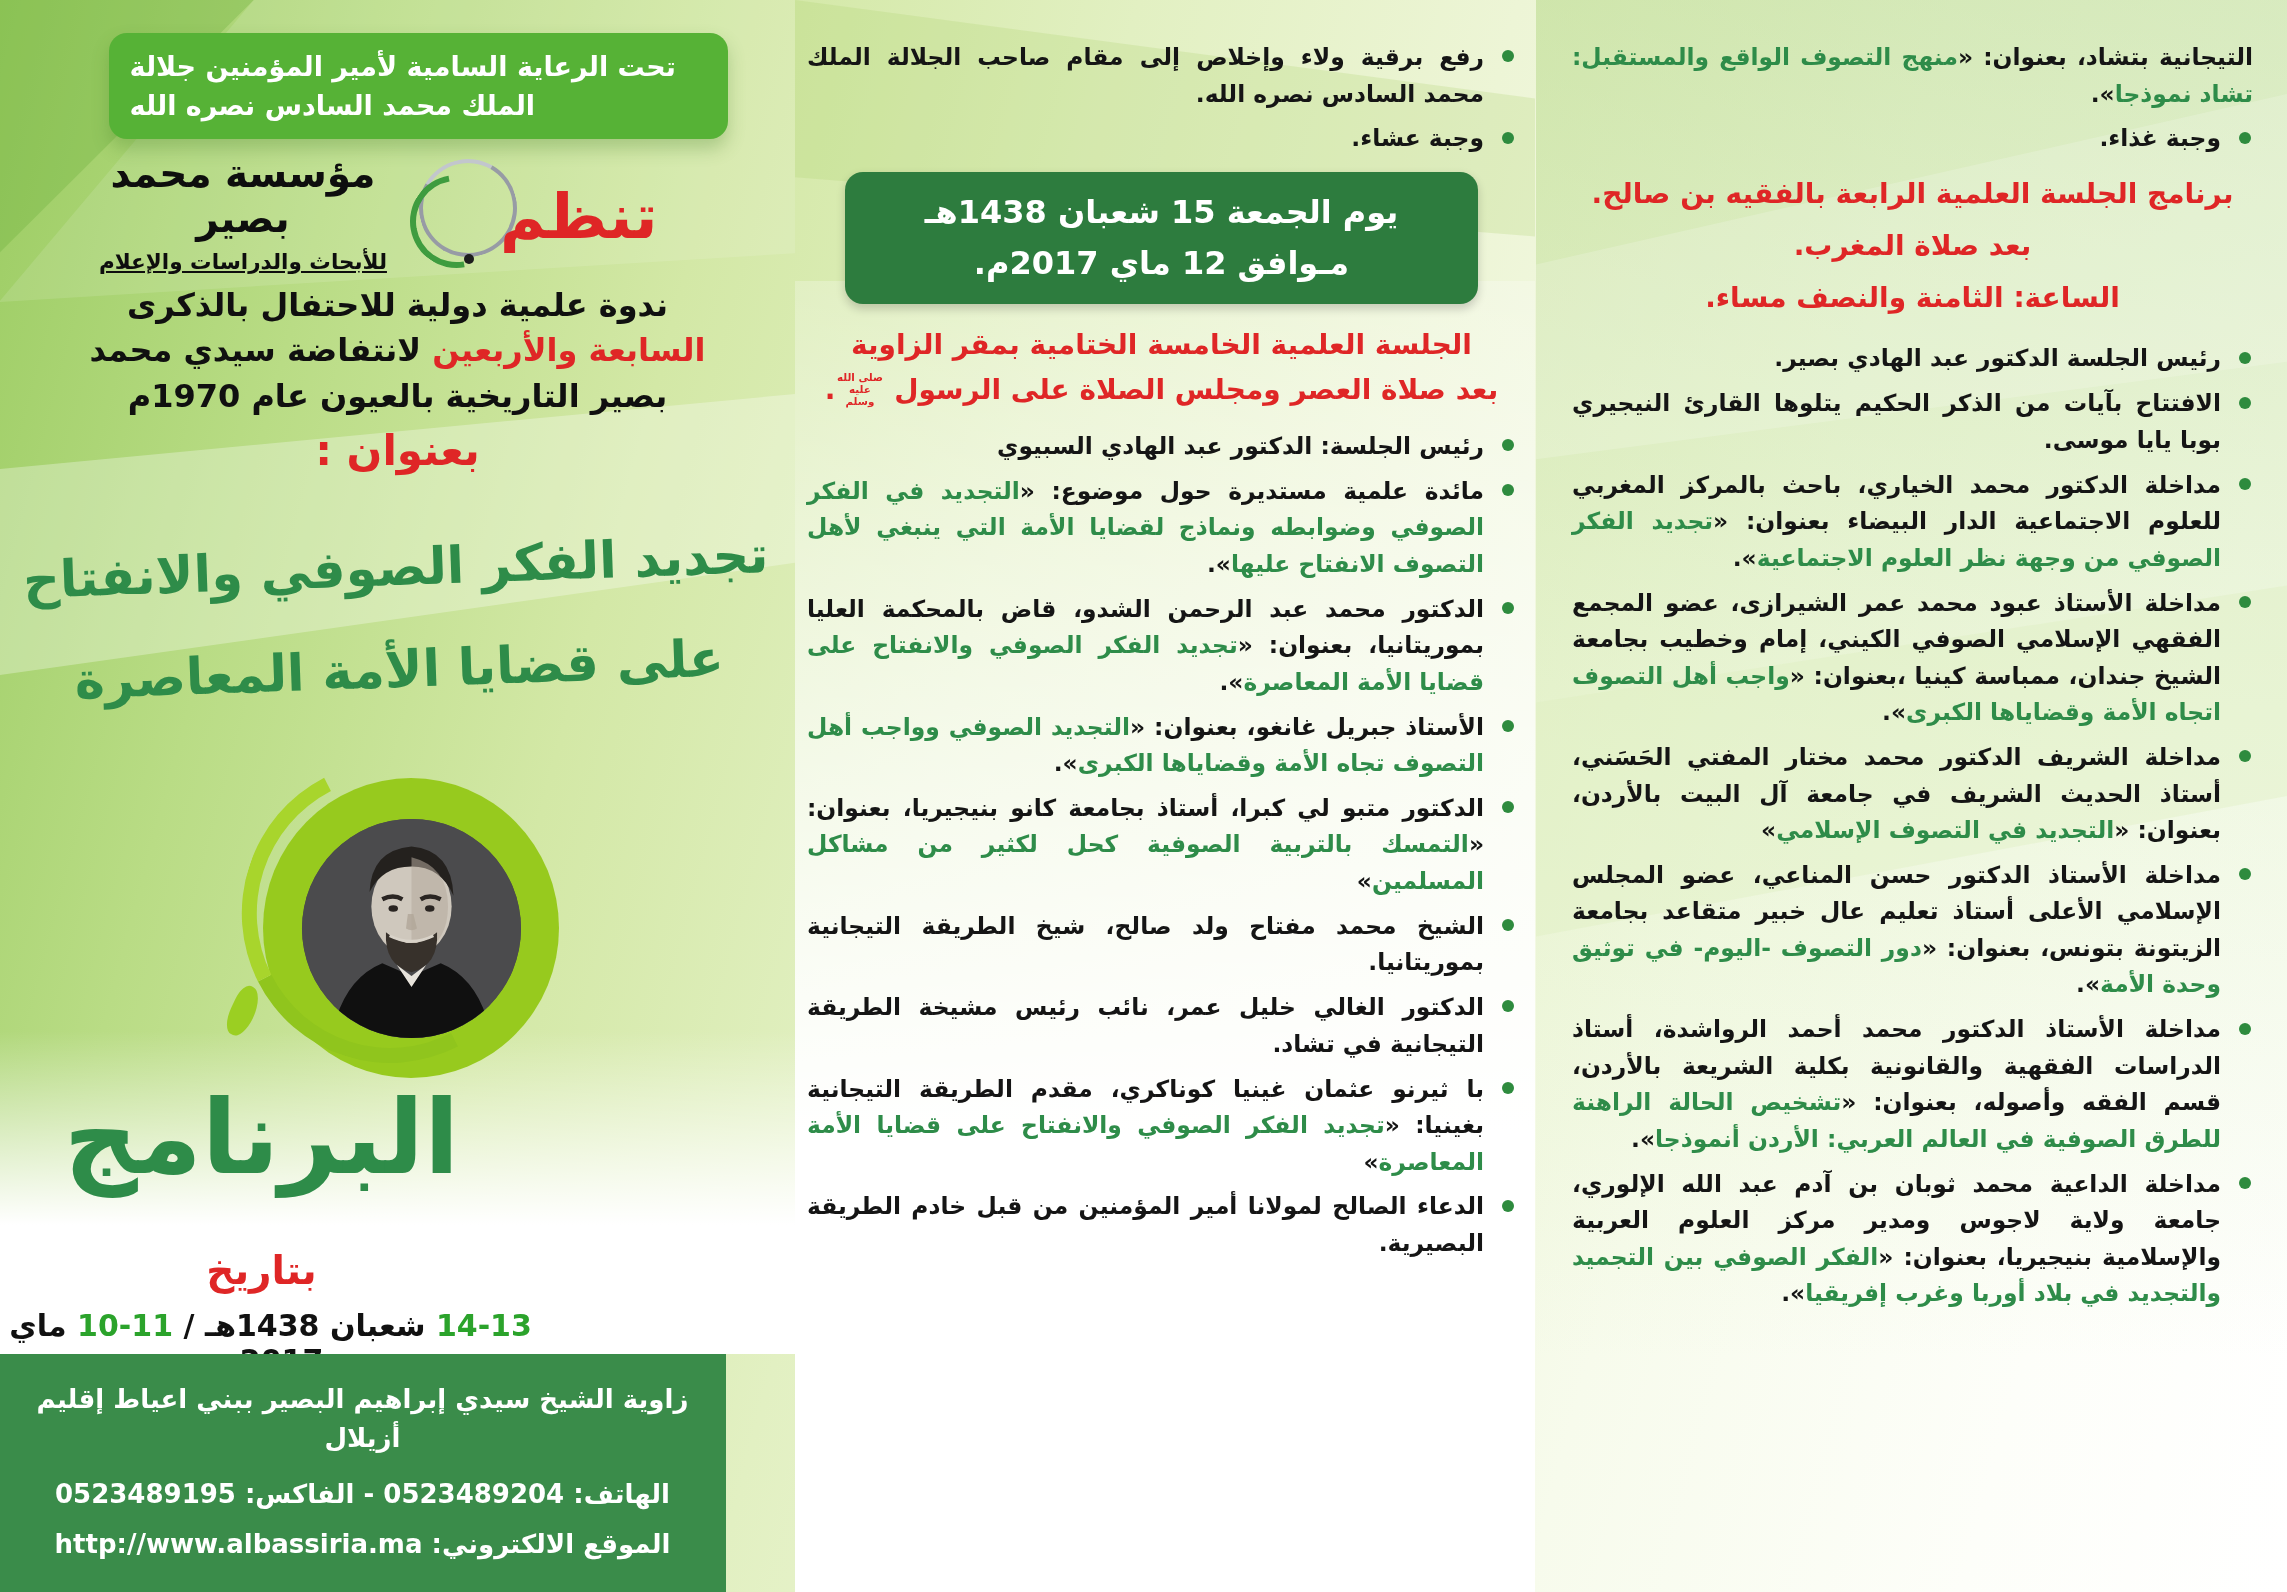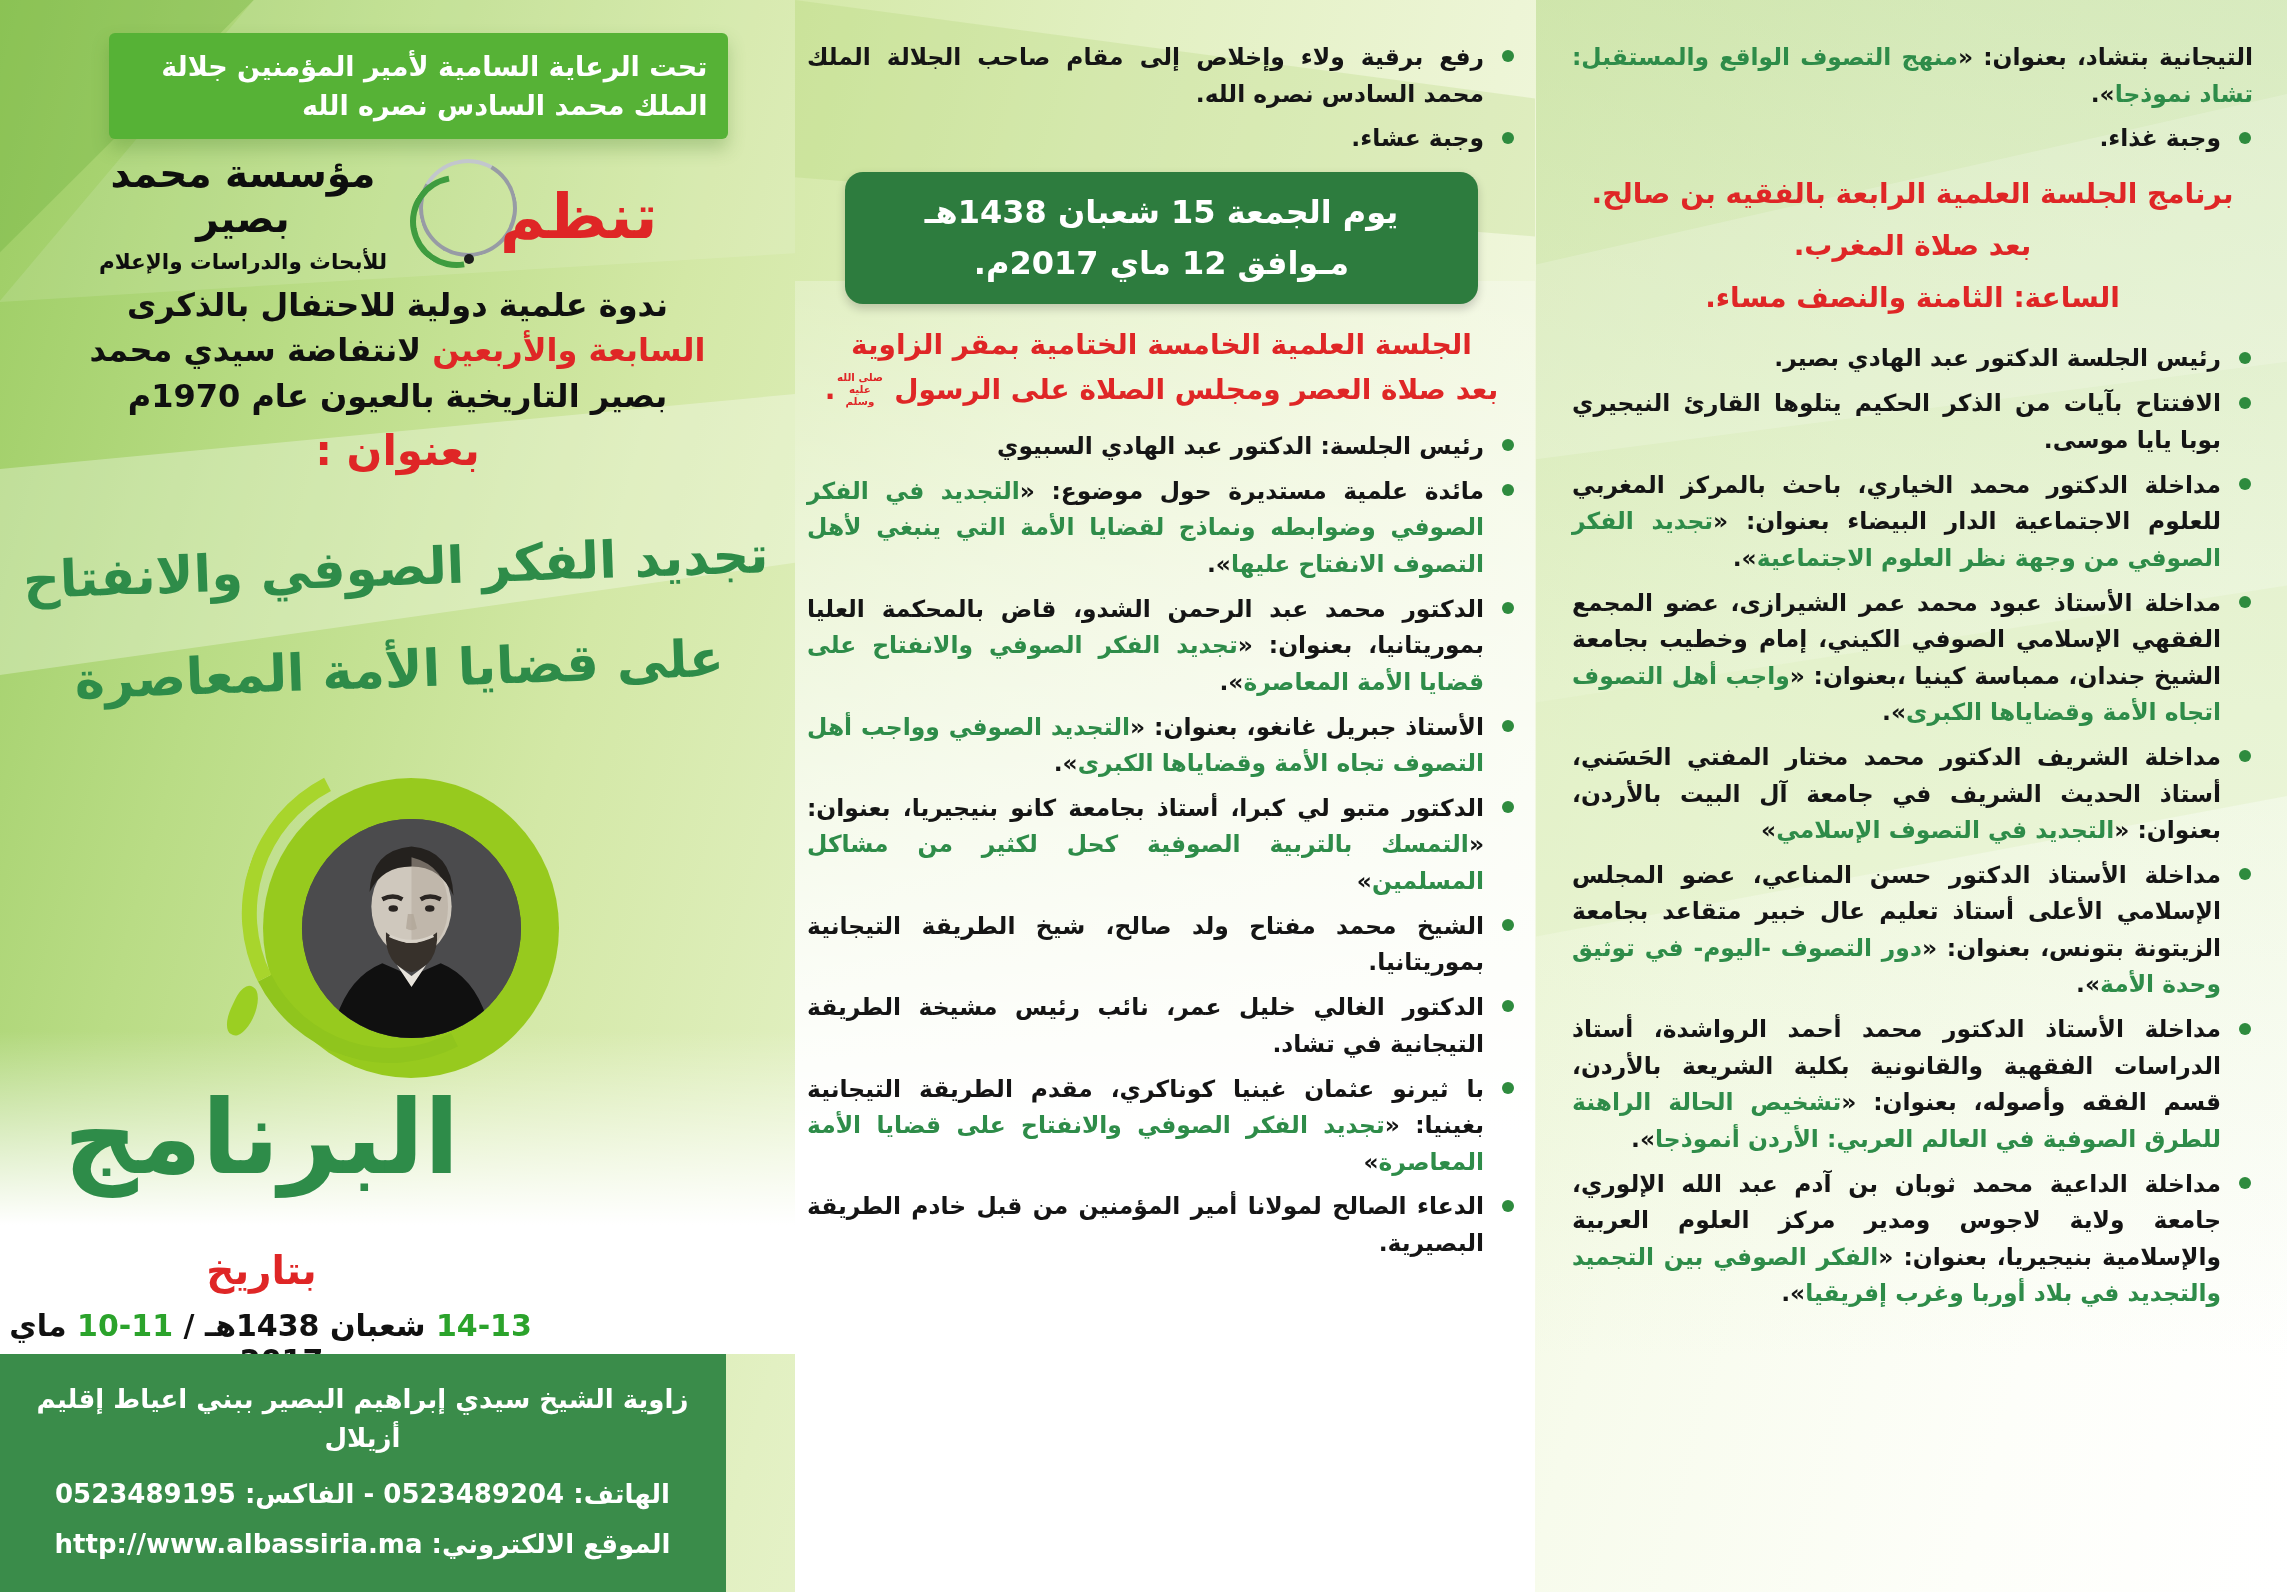--- a/index.html
+++ b/index.html
@@ -5,25 +5,25 @@
   html,body{margin:0;padding:0;background:#888;}
   .page{position:relative;width:2288px;height:1593px;overflow:hidden;direction:rtl;
         font-family:"DejaVu Sans",sans-serif;color:#141414;
         background:linear-gradient(105deg,#9bcc62 0%,#b9dc85 14%,#d3e8a6 28%,#e2f0c2 42%,#edf5d6 56%,#f7fbec 72%,#fdfef9 88%,#ffffff 100%);}
   .facet{position:absolute;pointer-events:none;z-index:1;}
   .panel{position:absolute;top:0;height:1593px;z-index:2;}
 
   
   .panel-left{right:auto;left:0;width:796px;}
   .banner{position:absolute;left:110px;top:33px;width:619px;height:106px;background:#56b236;
-          border-radius:6px;box-shadow:0 9.4px 17px rgba(70,130,40,.30);display:flex;align-items:center;justify-content:center;
-          color:#fff;font-weight:bold;font-size:27px;text-align:right;padding:0 20.6px;box-sizing:border-box;line-height:1.45;}
+          border-radius:18px;box-shadow:0 9.4px 17px rgba(70,130,40,.30);display:flex;align-items:center;justify-content:center;
+          color:#fff;font-weight:bold;font-size:27px;text-align:left;padding:0 20.6px;box-sizing:border-box;line-height:1.45;}
   .org-block{position:absolute;left:80px;top:152px;width:328px;text-align:center;color:#0e0e0e;}
   .org-name{font-size:39px;font-weight:bold;line-height:1.15;}
-  .org-sub{font-size:21.5px;font-weight:bold;margin-top:7.5px;}
+  .org-sub{font-size:21.5px;font-weight:bold;margin-top:7.5px;text-decoration:underline;}
   .logo-mark{position:absolute;left:420px;top:159px;width:98px;height:105px;}
   .logo-ring{position:absolute;left:0;top:0;width:90px;height:90px;border-radius:50%;
              border:4.7px solid #979ba5;border-top-color:#c2c6cd;transform:rotate(-15deg);}
   .logo-swoosh{position:absolute;left:-9.4px;bottom:-3.7px;width:81px;height:81px;border-radius:50%;
                border:6.6px solid transparent;border-left-color:#3f9c3f;border-bottom-color:#3f9c3f;transform:rotate(35deg);}
   .logo-dot{position:absolute;left:45px;bottom:0;width:10.3px;height:10.3px;border-radius:50%;background:#1d1d1d;}
   .tanzim{position:absolute;left:501px;top:180px;width:211px;text-align:left;
           color:#df2626;font-size:62px;font-weight:bold;}
   .intro{position:absolute;left:47px;top:283px;width:703px;text-align:center;
          font-size:32px;font-weight:bold;line-height:1.42;color:#101010;}

